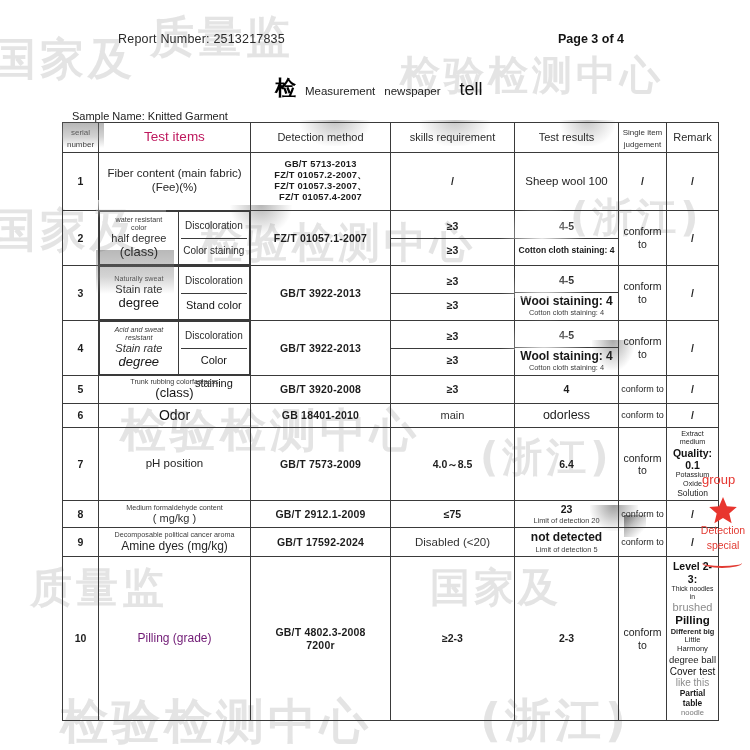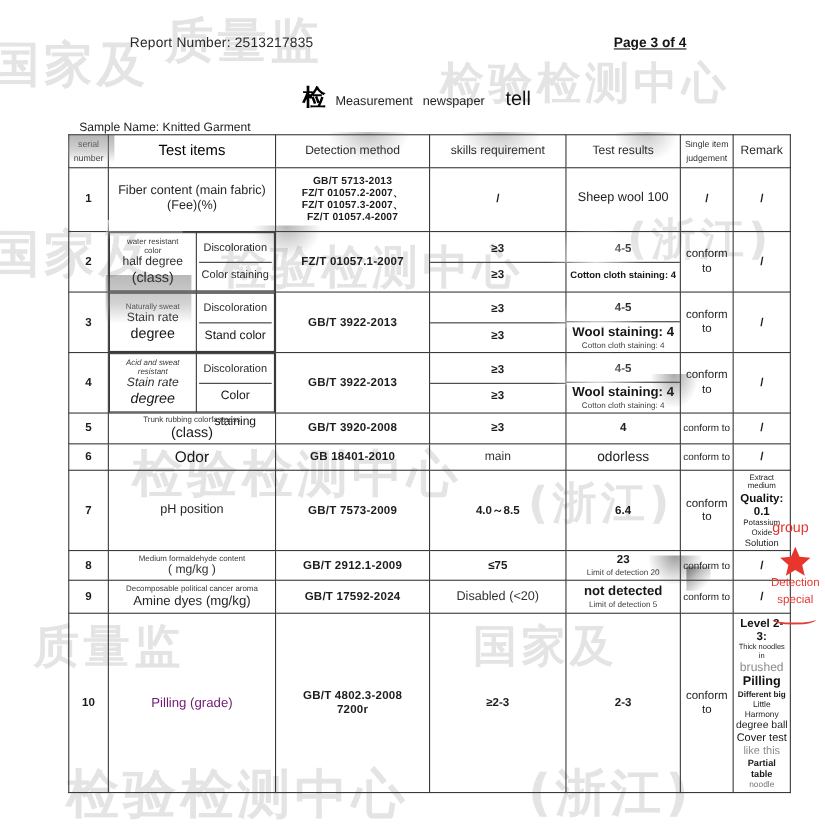--- a/index.html
+++ b/index.html
@@ -26,21 +26,21 @@
 
   
   .page{position:absolute;inset:0;z-index:2;}
 
   .report-no{
     position:absolute;left:118px;top:32px;
     font-size:12.5px;letter-spacing:.2px;color:#2a2a2a;
   }
   .page-no{
     position:absolute;left:558px;top:32px;
-    font-size:12.5px;font-weight:bold;color:#141414;text-decoration:underline;
+    font-size:12.5px;font-weight:bold;color:#141414;
   }
 
   .title-row{
     position:absolute;left:275px;top:74px;
     display:flex;align-items:baseline;gap:9px;
   }
   .title-cjk{font-size:21px;font-weight:bold;font-family:"DejaVu Sans",sans-serif;color:#000;}
   .title-w1{font-size:11.5px;color:#232323;}
   .title-w2{font-size:11.5px;color:#232323;}
   .title-w3{font-size:18px;color:#111;margin-left:10px;}
@@ -71,21 +71,21 @@
 
   .c-no{width:36px;}
   .c-item{width:152px;}
   .c-meth{width:140px;}
   .c-req{width:124px;}
   .c-res{width:104px;}
   .c-judge{width:48px;}
   .c-rem{width:52px;}
 
   .hdr{height:26px;}
-  .h-big{font-size:13.5px;color:#000000;}
+  .h-big{font-size:13.5px;color:#be185d;}
   .h-mid{font-size:11px;color:#2b2b2b;}
   .h-sm{font-size:8px;color:#333;line-height:1.05;}
 
   .seq{font-size:11px;font-weight:bold;}
 
   .itemcell{padding:3px 4px;}
   .it-lead{font-size:7.2px;color:#3b3b3b;display:block;line-height:1.1;}
   .it-mid{font-size:11px;color:#2f2f2f;display:block;line-height:1.15;}
   .it-big{font-size:13px;color:#161616;display:block;line-height:1.15;}
   .it-main{font-size:11.5px;color:#262626;display:block;line-height:1.2;}

